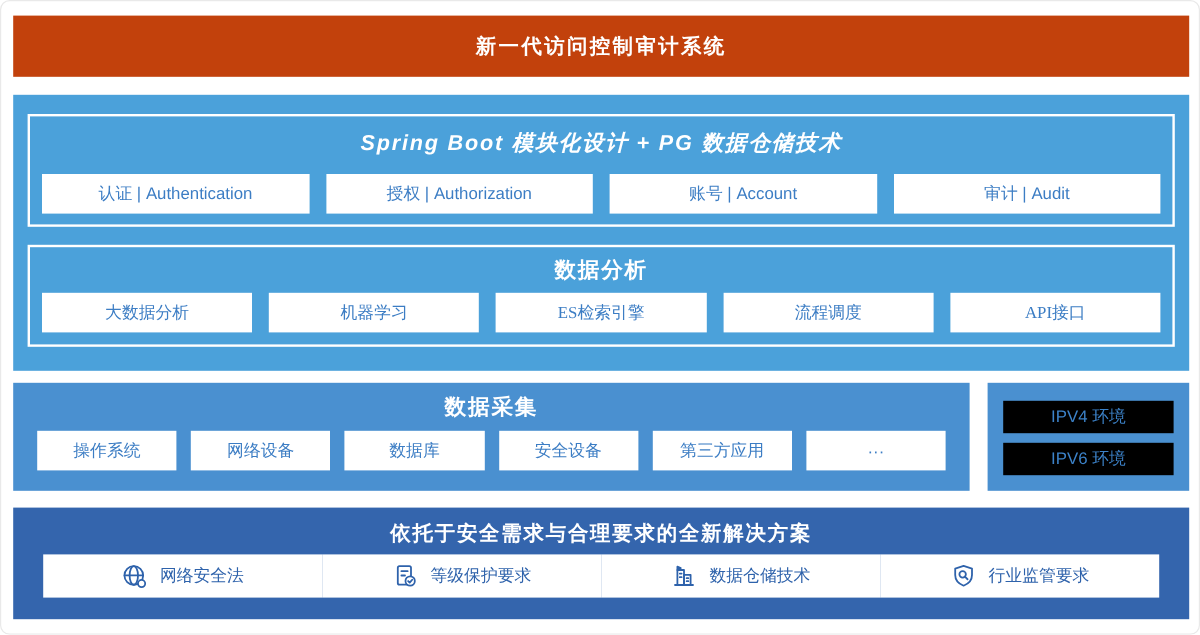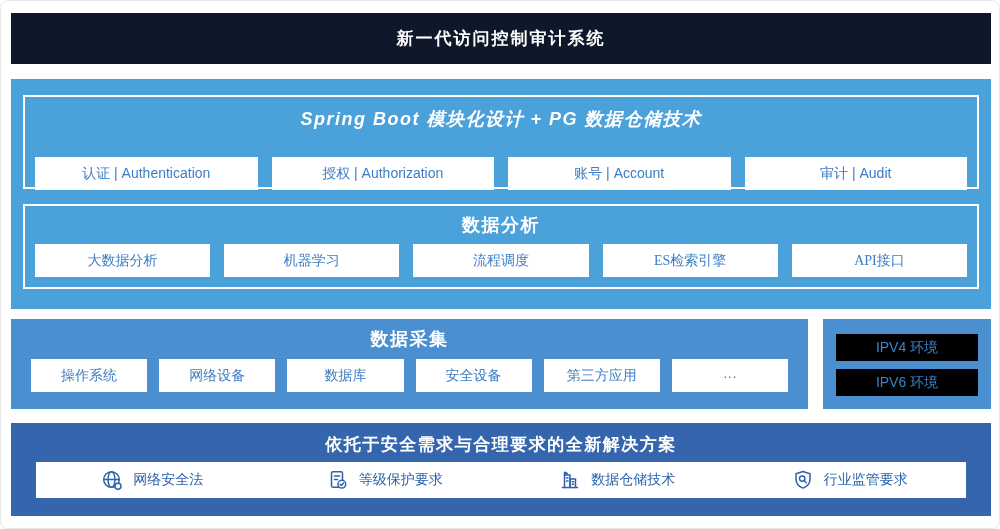--- a/index.html
+++ b/index.html
@@ -14,21 +14,21 @@
     border: 1px solid #e9e9e9;
     border-radius: 8px;
     overflow: hidden;
   }
 
   
   .header-bar {
     position: absolute;
     left: 10px; top: 12px;
     width: 980px; height: 51px;
-    background: #0f172a;
+    background: #c2410c;
     display: flex; align-items: center; justify-content: center;
   }
   .header-bar .title {
     color: #ffffff; font-size: 17px; font-weight: bold; letter-spacing: 2px;
   }
 
   
   .platform {
     position: absolute;
     left: 10px; top: 78px;
@@ -48,21 +48,21 @@
     height: 44px;
     display: flex; align-items: center; justify-content: center;
     color: #ffffff; font-size: 18px; font-weight: bold; letter-spacing: 1.5px;
   }
   .module-analysis .module-title { height: 38px; }
   .module-title.italic { font-style: italic; }
   .module-row {
     position: absolute; left: 10px; right: 10px;
     display: flex; gap: 14px;
   }
-  .module-springboot .module-row { top: 60px; height: 33px; text-align: right; }
+  .module-springboot .module-row { top: 48px; height: 33px; text-align: right; }
   .module-analysis   .module-row { top: 38px; height: 33px; font-family: Liberation Serif, serif; }
 
   .white-box {
     flex: 1 1 0;
     background: #ffffff;
     display: flex; align-items: center; justify-content: center;
     color: #3c7dc4; font-size: 14px;
   }
 
   
@@ -141,22 +141,22 @@
         <div class="white-box">账号 | Account</div>
         <div class="white-box">审计 | Audit</div>
       </div>
     </div>
 
     <div class="module module-analysis">
       <div class="module-title">数据分析</div>
       <div class="module-row">
         <div class="white-box">大数据分析</div>
         <div class="white-box">机器学习</div>
+        <div class="white-box">ES检索引擎</div>
         <div class="white-box">流程调度</div>
-        <div class="white-box">ES检索引擎</div>
         <div class="white-box">API接口</div>
       </div>
     </div>
 
   </div>
 
   <div class="collect">
     <div class="collect-title">数据采集</div>
     <div class="collect-row">
       <div class="white-box">操作系统</div>

